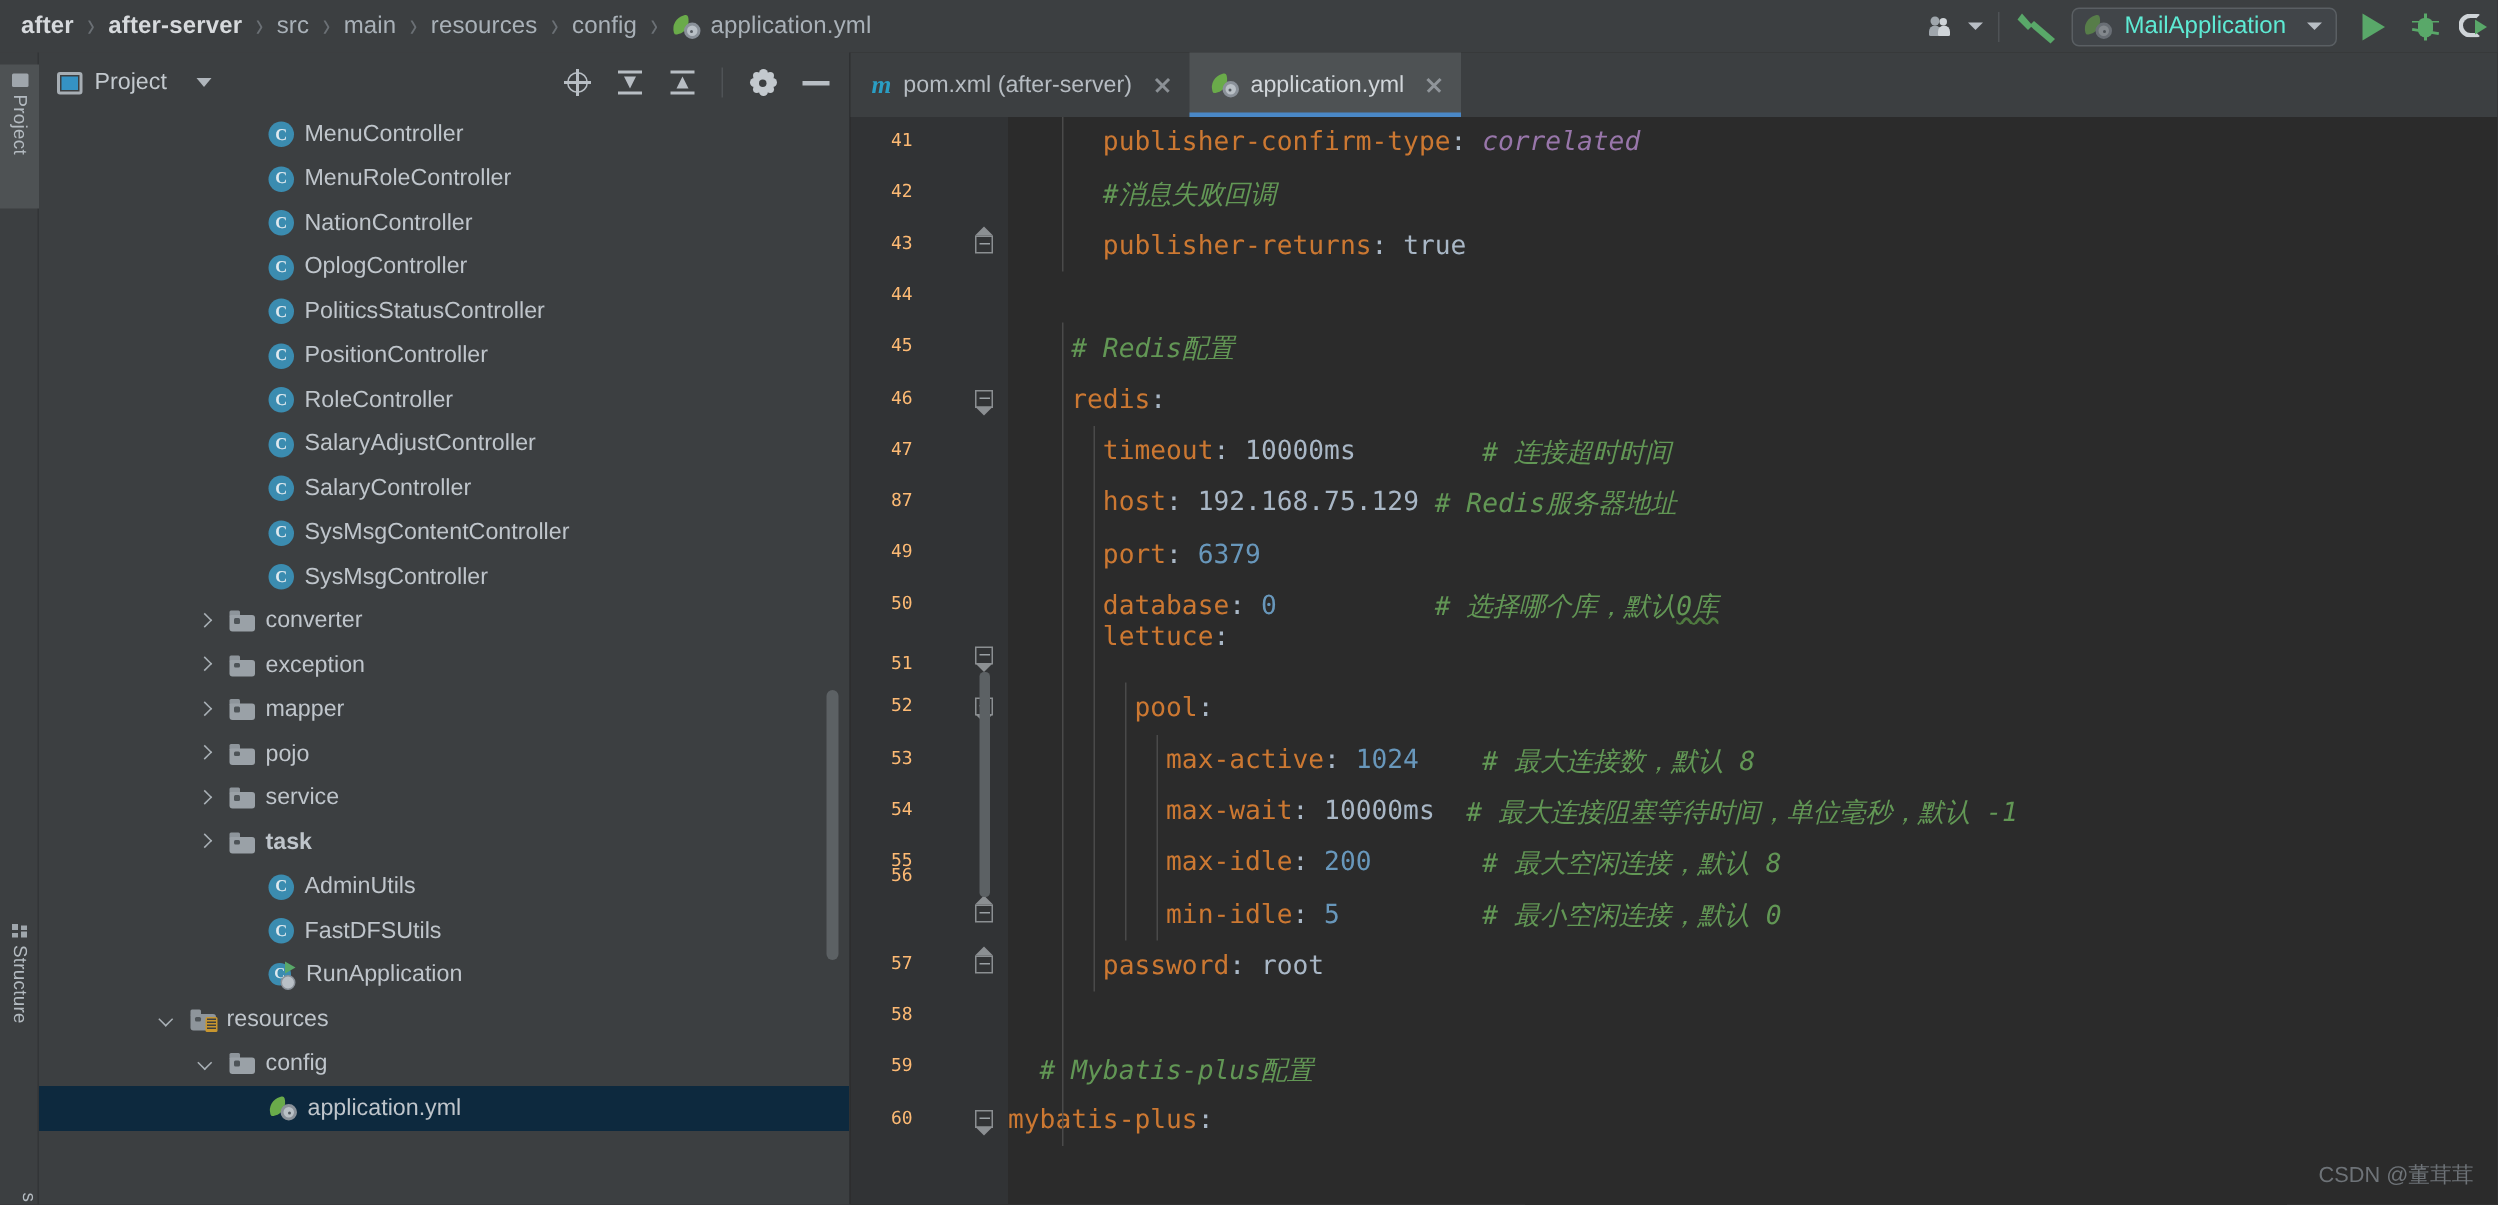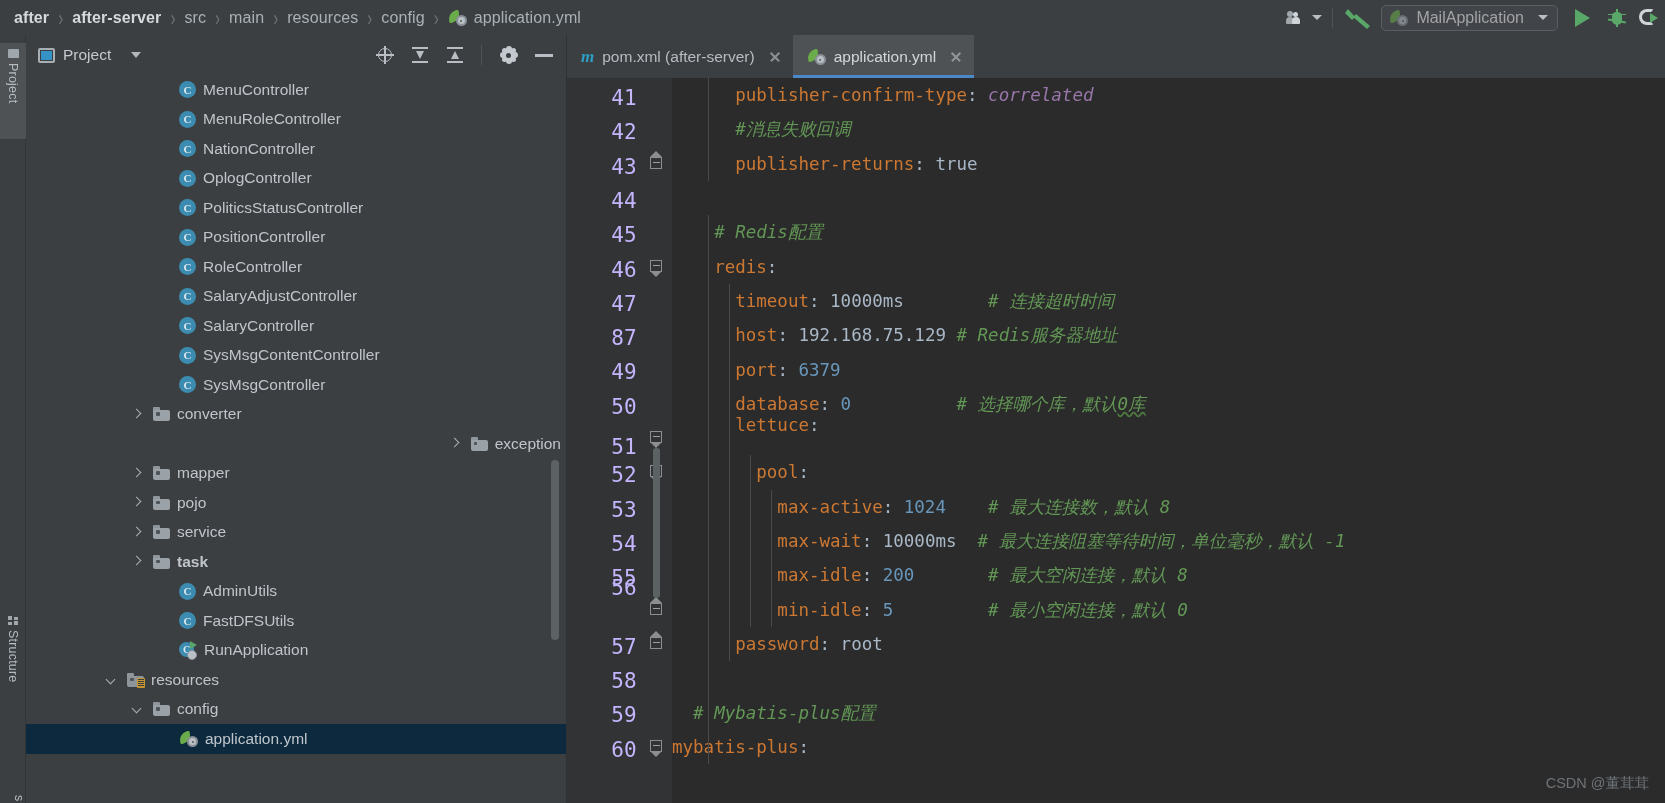--- a/index.html
+++ b/index.html
@@ -52,21 +52,21 @@
   .ppl-ico .b1{position:absolute;left:0px;top:7px;width:8px;height:7px;border-radius:4px 4px 1px 1px;background:#9fa6ac;}
   .ppl-ico .h2{position:absolute;left:7px;top:2px;width:5px;height:5px;border-radius:50%;background:#cfd4d8;}
   .ppl-ico .b2{position:absolute;left:6px;top:7px;width:8px;height:7px;border-radius:4px 4px 1px 1px;background:#cfd4d8;}
   .caret { width:0;height:0;border-left:5px solid transparent;border-right:5px solid transparent;
            border-top:5px solid #b8bec4; margin-left:6px; }
   .runcfg {
     display:flex; align-items:center; gap:8px;
     border:1px solid #5a5f63; border-radius:5px;
     height:26px; padding:0 9px 0 7px; background:#414549; margin:0 8px;
   }
-  .runcfg .name { color:#a3a3a3; font-size:16px; }
+  .runcfg .name { color:#5eead4; font-size:16px; }
   .runcfg .leaf-ico { opacity:.55; }
 
   .play-tri { width:0;height:0;border-top:9px solid transparent;border-bottom:9px solid transparent;
               border-left:15px solid #59a869; }
   .bug-ico { position:relative; width:18px; height:18px; }
   .bug-ico .body{position:absolute;left:4px;top:3px;width:10px;height:13px;border-radius:5px 5px 6px 6px;background:#59a869;}
   .bug-ico .ln{position:absolute;left:8.4px;top:0px;width:1.6px;height:18px;background:#59a869;}
   .bug-ico .a1{position:absolute;left:0;top:5px;width:18px;height:1.8px;background:#59a869;}
   .bug-ico .a2{position:absolute;left:0;top:11px;width:18px;height:1.8px;background:#59a869;transform:rotate(9deg);}
   .cov-ico { position:relative; width:18px; height:18px; }
@@ -192,22 +192,22 @@
   .etab.active::after { content:''; position:absolute; left:0; bottom:0; width:100%; height:3px; background:#4a88c7; }
   .m-ico { color:#2a9ec4; font-size:17px; font-weight:bold; font-style:italic;
            font-family:"Liberation Serif", serif; }
   .xclose { width:16px;height:16px;position:relative;margin-left:4px;opacity:.75;}
   .xclose::before,.xclose::after{content:'';position:absolute;left:2px;top:7.2px;width:12px;height:1.6px;background:#a6acb2;}
   .xclose::before{transform:rotate(45deg);} .xclose::after{transform:rotate(-45deg);}
 
   .code-area { position:absolute; left:0; top:43px; width:1098px; height:725px; background:#2b2b2b;
                overflow:hidden; }
   .gutter { position:absolute; left:0; top:0; width:105px; height:725px; background:#313335; }
-  .lnum { position:absolute; right:18px; width:60px; text-align:center;
-          font-family:"DejaVu Sans Mono", monospace; font-size:21px; color:#c4b5fd; }
+  .lnum { position:absolute; right:18px; width:60px; text-align:left;
+          font-family:"DejaVu Sans Mono", monospace; font-size:12px; color:#fdba74; }
   .fold-mark { position:absolute; left:83px; width:13px; height:13px; }
   .fm-top { position:absolute; left:0; top:0; width:12px; height:12px; box-sizing:border-box;
             border:1px solid #8b8f92; }
   .fm-tip { position:absolute; left:0; top:11px; width:0; height:0;
             border-left:6px solid transparent; border-right:6px solid transparent; }
   .fm-minus { position:absolute; left:2.5px; top:5px; width:7px; height:1px; background:#9aa0a4; }
 
   .indent-guide { position:absolute; width:1px; background:#4a4a4a; }
 
   .codeline {
@@ -422,21 +422,21 @@
         <div class="trow" style="padding-left: 104px;">
           <span class="arrow-r"></span>
           <span class="tw" style="width: 9px;"></span>
           <span class="fold-ico plain">
             <i class="tb"></i>
             <i class="bk"></i>
             <i class="dot"></i>
           </span>
           <span class="tlbl">converter</span>
         </div>
-        <div class="trow" style="padding-left: 104px; justify-content: flex-end;">
+        <div class="trow" style="padding-left: 104px;">
           <span class="arrow-r"></span>
           <span class="tw" style="width: 9px;"></span>
           <span class="fold-ico plain">
             <i class="tb"></i>
             <i class="bk"></i>
             <i class="dot"></i>
           </span>
           <span class="tlbl">exception</span>
         </div>
         <div class="trow" style="padding-left: 104px;">

